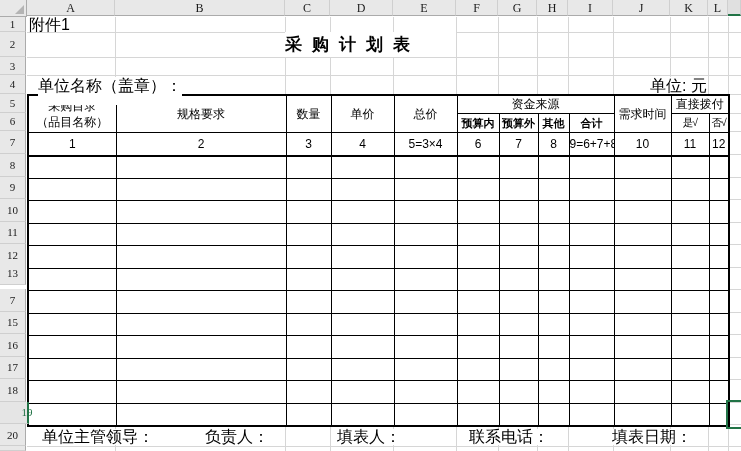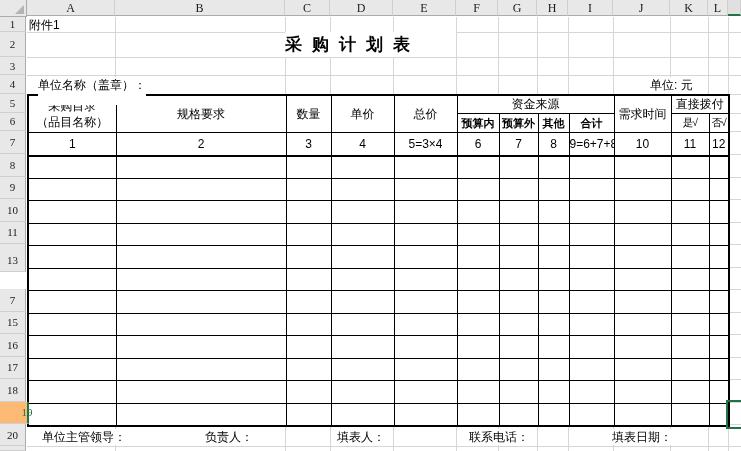--- a/index.html
+++ b/index.html
@@ -12,26 +12,26 @@
           border-left:9px solid transparent;border-bottom:9px solid #b4b4b4;}
   .colhdr{position:absolute;top:0;height:16px;background:#e8e8e8;border-bottom:1px solid #ababab;
           border-right:1px solid #cfcfcf;box-sizing:border-box;z-index:6;
           font-family:"Liberation Serif","DejaVu Serif",serif;font-size:12px;color:#1a1a1a;
           text-align:center;line-height:16px;}
   .colhdr.msel{background:#e0e0e0;border-bottom:2px solid #217346;}
   .rowhdr{position:absolute;left:0;width:26px;background:#e8e8e8;border-right:1px solid #ababab;
           border-bottom:1px solid #cfcfcf;box-sizing:border-box;z-index:6;
           font-family:"Liberation Serif","DejaVu Serif",serif;font-size:11px;color:#1a1a1a;
           display:flex;align-items:center;justify-content:center;}
-  .rowhdr.sel{background:#fdba74;color:#217346;border-right:2px solid #217346;padding-left:27px;}
+  .rowhdr.sel{background:#e5e5e5;color:#217346;border-right:2px solid #217346;padding-left:27px;}
   
   .gl-v{position:absolute;width:1px;background:#d6d6d6;z-index:1;}
   .gl-h{position:absolute;height:1px;background:#d6d6d6;z-index:1;}
   
-  .celltext{position:absolute;background:#fff;z-index:5;font-size:12px;white-space:nowrap;}
+  .celltext{position:absolute;background:#fff;z-index:5;font-size:16px;white-space:nowrap;}
   #attach{left:29px;top:18px;height:14px;line-height:14px;}
   #title{left:285px;top:32px;width:171px;height:25px;line-height:25px;text-align:left;
          font-size:17px;font-weight:bold;letter-spacing:10px;}
   #unitname{left:38px;top:77px;height:28px;line-height:17px;}
   #unityuan{left:650px;top:77px;height:17px;line-height:17px;}
   .foot{top:429px;height:16px;line-height:16px;padding:0 2px;}
   .f0{left:40px}.f1{left:203px}.f2{left:335px}.f3{left:467px}.f4{left:610px}
   
   #tbl{position:absolute;left:27px;top:94px;width:701px;height:330px;background:#fff;z-index:4;
        border-collapse:collapse;table-layout:fixed;border:2px solid #000;}
@@ -343,21 +343,21 @@
     <div class="rowhdr" style="top: 57px; height: 18px;">3</div>
     <div class="rowhdr" style="top: 75px; height: 19px;">4</div>
     <div class="rowhdr" style="top: 94px; height: 18.5px;">5</div>
     <div class="rowhdr" style="top: 112.5px; height: 18.5px;">6</div>
     <div class="rowhdr" style="top: 131px; height: 23px;">7</div>
     <div class="rowhdr" style="top: 154px; height: 22.5px;">8</div>
     <div class="rowhdr" style="top: 176.5px; height: 22.5px;">9</div>
     <div class="rowhdr" style="top: 199px; height: 22.5px;">10</div>
     <div class="rowhdr" style="top: 221.5px; height: 22.5px;">11</div>
     <div class="rowhdr" style="top: 244px; height: 22.5px;">12</div>
-    <div class="rowhdr" style="top: 249px; height: 22.5px;">13</div>
+    <div class="rowhdr" style="top: 262px; height: 22.5px;">13</div>
     <div class="rowhdr" style="top: 289px; height: 22.5px;">7</div>
     <div class="rowhdr" style="top: 311.5px; height: 22.5px;">15</div>
     <div class="rowhdr" style="top: 334px; height: 22.5px;">16</div>
     <div class="rowhdr" style="top: 356.5px; height: 22.5px;">17</div>
     <div class="rowhdr" style="top: 379px; height: 22.5px;">18</div>
     <div class="rowhdr sel" style="top: 401.5px; height: 22.5px;">19</div>
     <div class="rowhdr" style="top: 424px; height: 22px;">20</div>
     <div class="rowhdr" style="top: 446px; height: 5px;"></div>
   </div>
 

